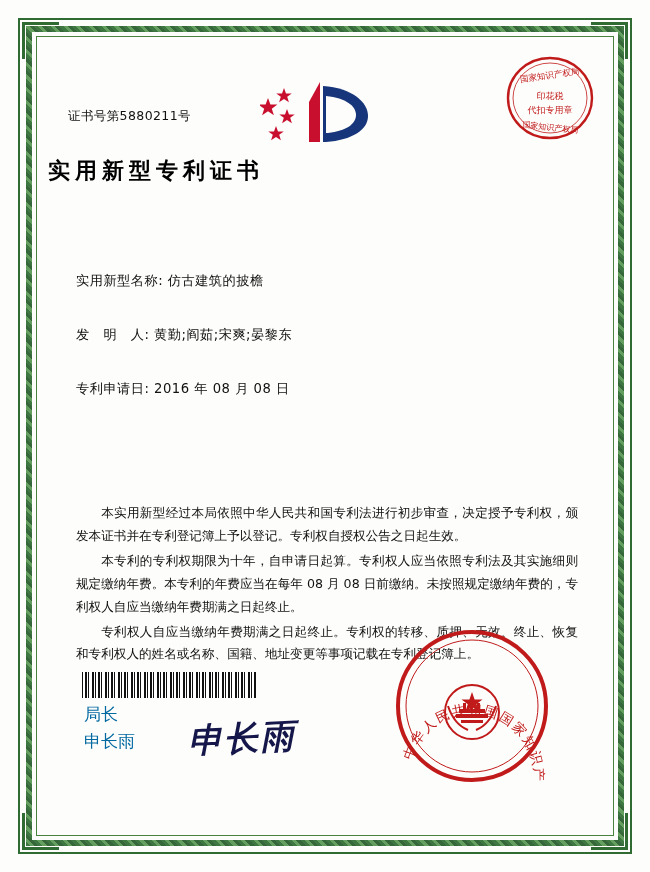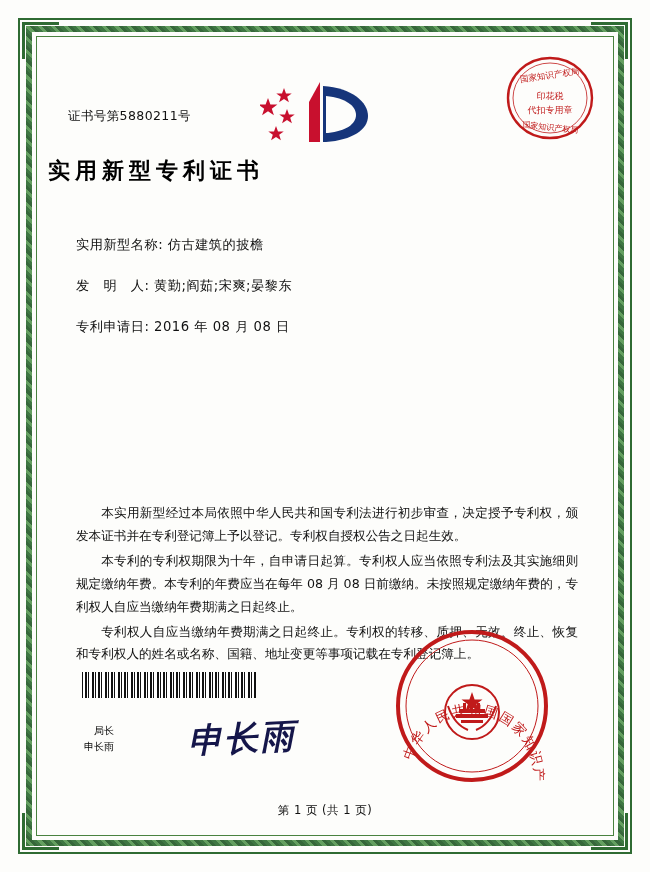--- a/index.html
+++ b/index.html
@@ -106,20 +106,21 @@
     top: 190px;
     left: 28px;
     right: 20px;
   }
   .field-row {
     font-size: 13.2px;
     margin-bottom: 23px;
     color: #111;
     letter-spacing: 0.5px;
     white-space: nowrap;
+    margin-top: 36px;
   }
   .field-label {
     display: inline-block;
     color: #111;
   }
   .field-value {
     display: inline-block;
     color: #111;
   }
 
@@ -152,24 +153,23 @@
         #111 3px, #111 5px, #fff 5px, #fff 6px,
         #111 6px, #111 7px, #fff 7px, #fff 10px,
         #111 10px, #111 12px, #fff 12px, #fff 13px);
   }
 
   
   .sign-block {
     position: absolute;
     left: 36px;
     bottom: 72px;
-    font-size: 10px;
+    font-size: 17px;
     line-height: 1.55;
-    color: #000000;
-    text-align: right;
+    color: #0369a1;
   }
   .signature {
     position: absolute;
     left: 140px;
     bottom: 64px;
     font-family: "DejaVu Serif", "Liberation Serif", serif;
     font-size: 34px;
     font-weight: bold;
     font-style: italic;
     color: #15164a;
@@ -301,15 +301,14 @@
           <rect x="-9" y="-9" width="3" height="6" fill="#c01a1a"></rect>
           <rect x="-2" y="-9" width="3" height="6" fill="#c01a1a"></rect>
           <rect x="5" y="-9" width="3" height="6" fill="#c01a1a"></rect>
           <path d="M -24,-6 C -20,6 -14,14 -4,18" fill="none" stroke="#c01a1a" stroke-width="2"></path>
           <path d="M 24,-6 C 20,6 14,14 4,18" fill="none" stroke="#c01a1a" stroke-width="2"></path>
         </g>
       </svg>
     </div>
 
 
-    <div class="page-footer">第 1 页 (共 1 页)</div>
   </div>
 </div>
 
 </body></html>

